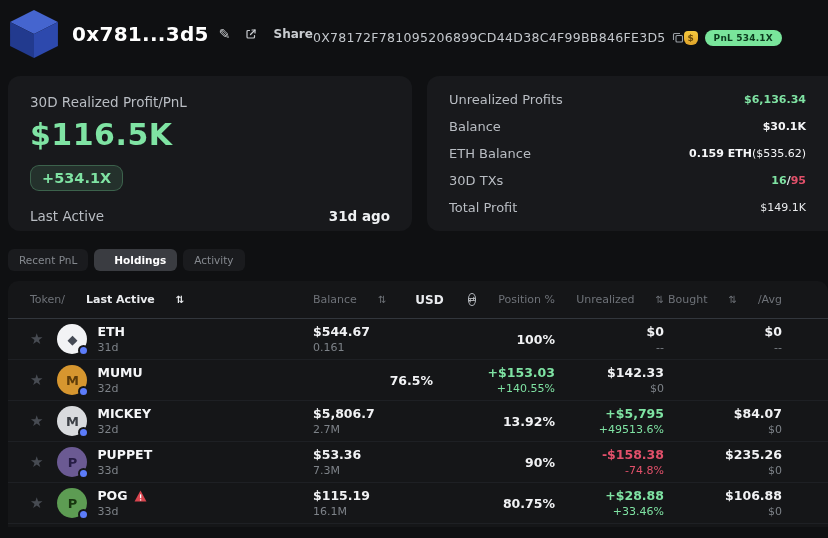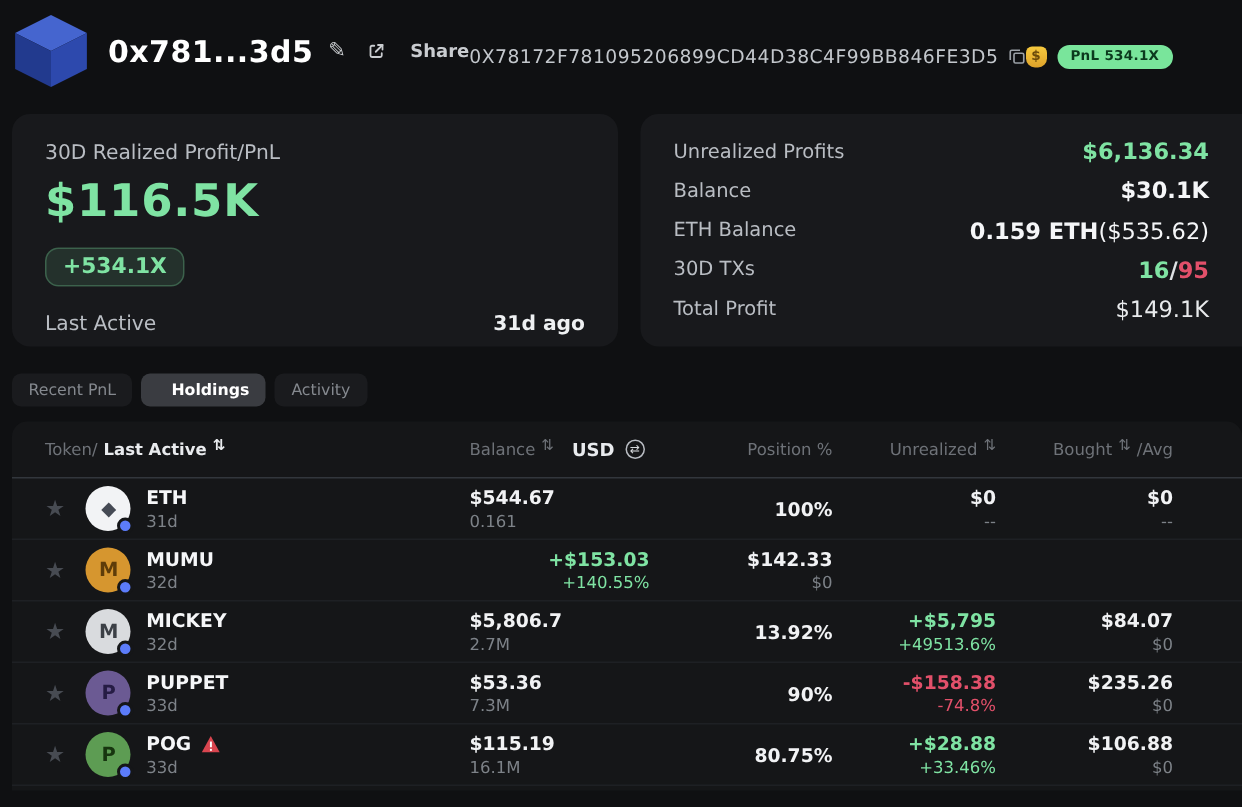--- a/index.html
+++ b/index.html
@@ -52,21 +52,21 @@
     display: inline-block; margin-top: 13px;
     background: rgba(127,227,163,.12); border: 1px solid rgba(127,227,163,.28);
     color: #7fe3a3; font-size: 14.5px; font-weight: 600;
     padding: 4px 11px; border-radius: 9px;
   }
   .last-active-row { display: flex; justify-content: space-between; align-items: center; margin-top: 17px; }
   .last-active-value { font-size: 13.5px; font-weight: 700; color: #eef0f2; }
 
   .stat-row { display: flex; justify-content: space-between; align-items: center; }
   .stat-label { font-size: 13px; color: #b9bdc3; }
-  .stat-value { font-size: 15px; color: #e8eaec; }
+  .stat-value { font-size: 11px; color: #e8eaec; }
   .stat-value.green { color: #7fe3a3; font-weight: 600; }
   .stat-value.bold { color: #f5f6f8; font-weight: 700; }
   .stat-sub { font-weight: 400; }
   .txs-green { color: #7fe3a3; font-weight: 700; }
   .txs-sep { color: #dfe2e5; font-weight: 600; }
   .txs-red { color: #e2506a; font-weight: 700; }
 
   
   .tabs { display: flex; gap: 6px; padding-left: 8px; margin-top: 18px; align-items: center; }
   .tab {
@@ -79,21 +79,21 @@
   .table {
     margin: 10px 0 0 8px; width: 820px; background: #151618;
     border-radius: 10px 10px 0 0; height: 246px;
   }
   .thead, .trow {
     display: grid;
     grid-template-columns: 305px 120px 122px 109px 118px;
     padding-right: 46px; align-items: center;
   }
   .thead { height: 38px; border-bottom: 1px solid #32363c; font-size: 11px; color: #6e7278; }
-  .th { display: flex; align-items: flex-start; gap: 4px; }
+  .th { display: flex; align-items: center; gap: 21px; }
   .th.right { justify-content: flex-end; }
   .th-token { padding-left: 22px; }
   .th-token .strong, .th-cur { color: #e9ebee; font-weight: 700; }
   .th-cur { font-size: 12px; margin-left: 8px; }
   .sort-icon { font-size: 10px; line-height: 1; }
   .swap-icon {
     width: 13px; height: 13px; border: 1px solid #b9bdc3; border-radius: 50%;
     color: #d6d9dc; font-size: 8px; display: inline-flex; align-items: center; justify-content: center;
     margin-left: 3px; cursor: pointer;
   }
@@ -280,20 +280,23 @@
         <span class="glyph" style="color: rgb(94, 60, 9);">M</span>
         <span class="chain-badge"></span>
       </span>
       <div class="token-meta">
         <div class="token-name-row">
           <span class="token-name">MUMU</span>
 
         </div>
         <span class="token-age">32d</span>
       </div>
+    </div>
+    <div class="cell pos-cell">
+      <span class="l1">76.5%</span>
     </div>
     <div class="cell unreal-cell">
       <span class="l1">+$153.03</span>
       <span class="l2">+140.55%</span>
     </div>
     <div class="cell bought-cell">
       <span class="l1">$142.33</span>
       <span class="l2">$0</span>
     </div>
   </div>

